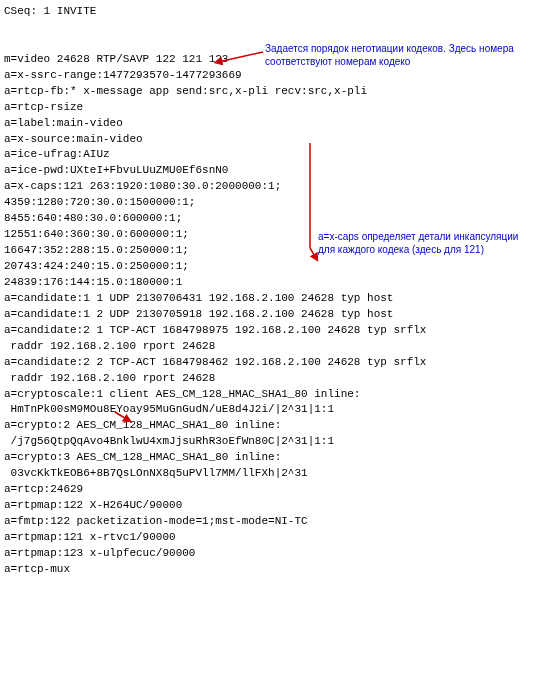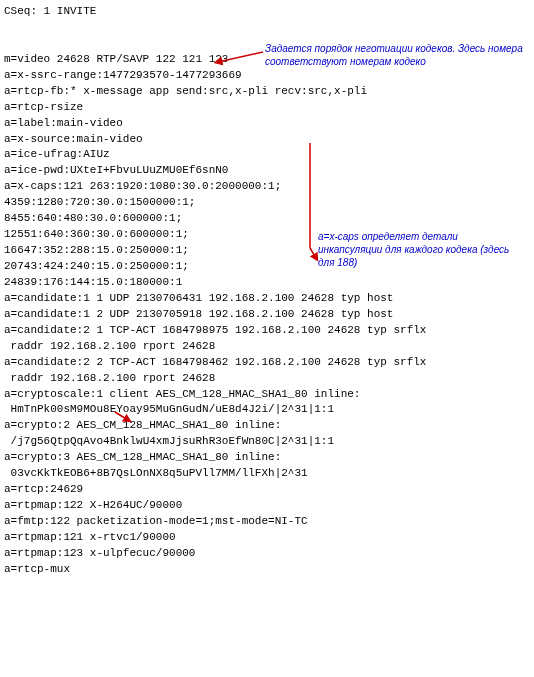--- a/index.html
+++ b/index.html
@@ -30,21 +30,20 @@
     .italic-text {
       font-style: italic;
     }
     
     .annotation {
       position: absolute;
       color: #0000cc;
       font-family: Arial, sans-serif;
       font-size: 10px;
       line-height: 1.3;
-      font-style: italic;
     }
     .annotation-1 {
       top: 42px;
       left: 265px;
       width: 260px;
     }
     .annotation-2 {
       top: 230px;
       left: 318px;
       width: 205px;
@@ -99,21 +98,21 @@
 a=fmtp:122 packetization-mode=1;mst-mode=NI-TC
 a=rtpmap:121 x-rtvc1/90000
 a=rtpmap:123 x-ulpfecuc/90000
 a=rtcp-mux</span></div>
 
   <div class="annotation annotation-1">
     <span>Задается порядок неготиации кодеков. Здесь номера соответствуют номерам кодеко</span>
   </div>
 
   <div class="annotation annotation-2">
-    <span>a=x-caps определяет детали инкапсуляции для каждого кодека (здесь для 188)</span>
+    <span>a=x-caps определяет детали инкапсуляции для каждого кодека (здесь для 121)</span>
   </div>
 
   <svg class="arrows-overlay" xmlns="http://www.w3.org/2000/svg">
 
     <defs>
       <marker id="arrowhead-red" markerWidth="6" markerHeight="6" refX="3" refY="3" orient="auto">
         <polygon points="0 0, 6 3, 0 6" fill="#cc0000"></polygon>
       </marker>
     </defs>
 

